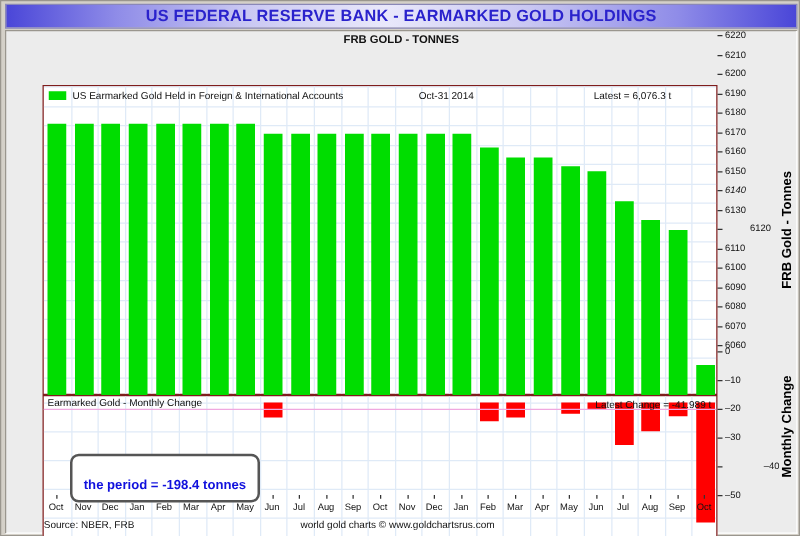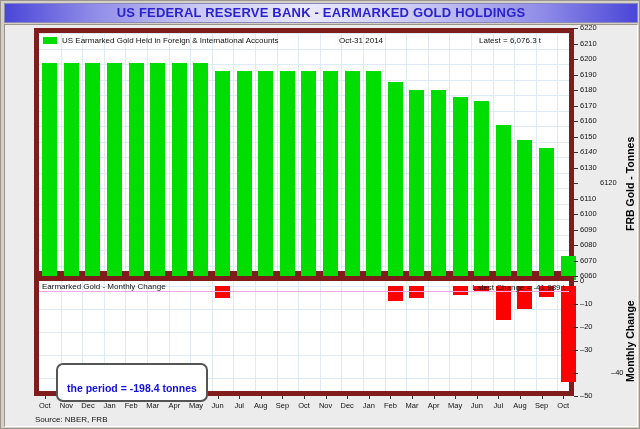--- a/index.html
+++ b/index.html
@@ -31,21 +31,21 @@
     background:#ececec;box-sizing:border-box;
     border-left:1px solid #9a968e;border-top:1px solid #9a968e;
     border-right:1px solid #ffffff;border-bottom:1px solid #ffffff;
   }
   .subtitle{
     position:absolute;left:0;right:0;top:1px;text-align:center;
     font-size:9px;font-weight:bold;color:#111;white-space:nowrap;
   }
 
   
-  .panel{position:absolute;background:#fff;border:5px solid #7f1d1d;box-sizing:border-box;}
+  .panel{position:absolute;background:#fff;border:1px solid #7f1d1d;box-sizing:border-box;margin-top:40px;}
   #panel-top{left:33px;top:27px;width:540px;height:248px;}
   #panel-bot{left:33px;top:275px;width:540px;height:120px;}
 
   .grid{position:absolute;inset:0;overflow:hidden;}
   .gl-h{position:absolute;left:0;right:0;height:1px;background:#dfeaf7;}
   .gl-v{position:absolute;top:0;bottom:0;width:1px;background:#dfeaf7;}
 
   .bars{position:absolute;inset:0;}
   .bar{position:absolute;background:#00dd00;}
   .bar-red{position:absolute;background:#ff0000;}
@@ -329,14 +329,15 @@
 
   <div class="axistitle" id="ytitle-top" style="left: 623px; top: 230.36px; transform: rotate(-90deg);">FRB Gold - Tonnes</div>
   <div class="axistitle" id="ytitle-bot" style="left: 623px; top: 380.6px; transform: rotate(-90deg);">Monthly Change</div>
 
   <div class="callout">
     <br>
     <span>the period = -198.4 tonnes</span>
   </div>
 
   <div class="source">Source: NBER, FRB</div>
+  <div class="watermark">world gold charts © www.goldchartsrus.com</div>
 
 </div>
 
 </body></html>

